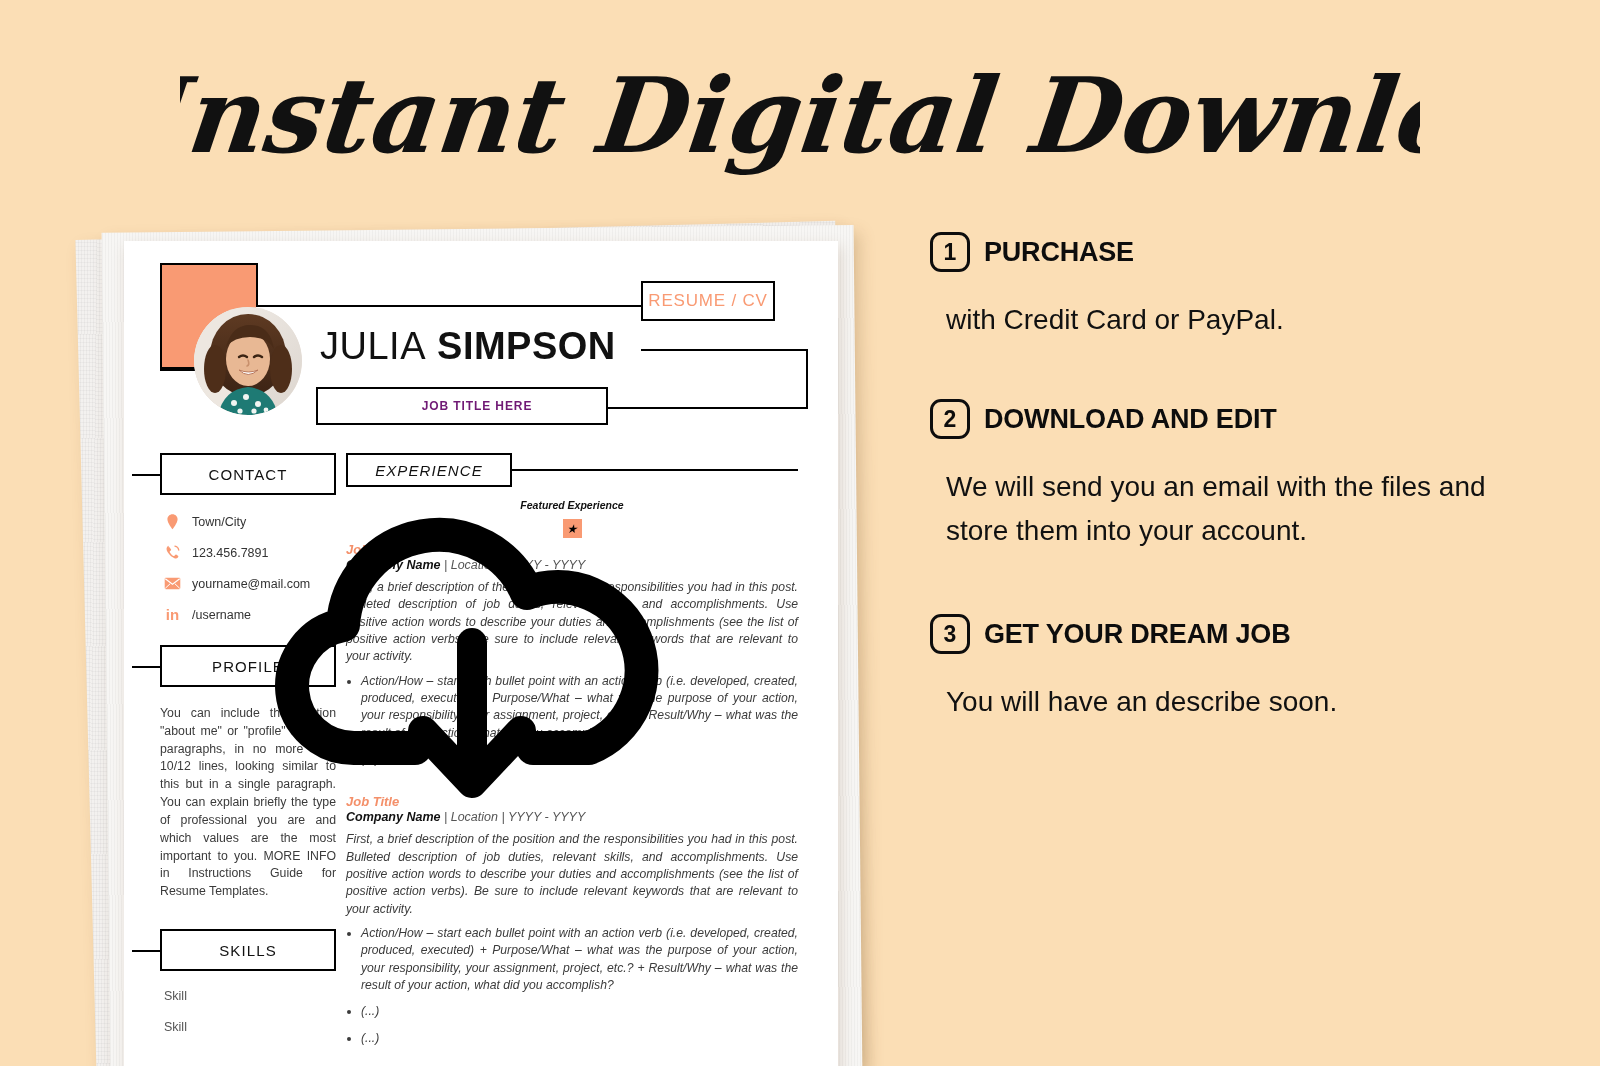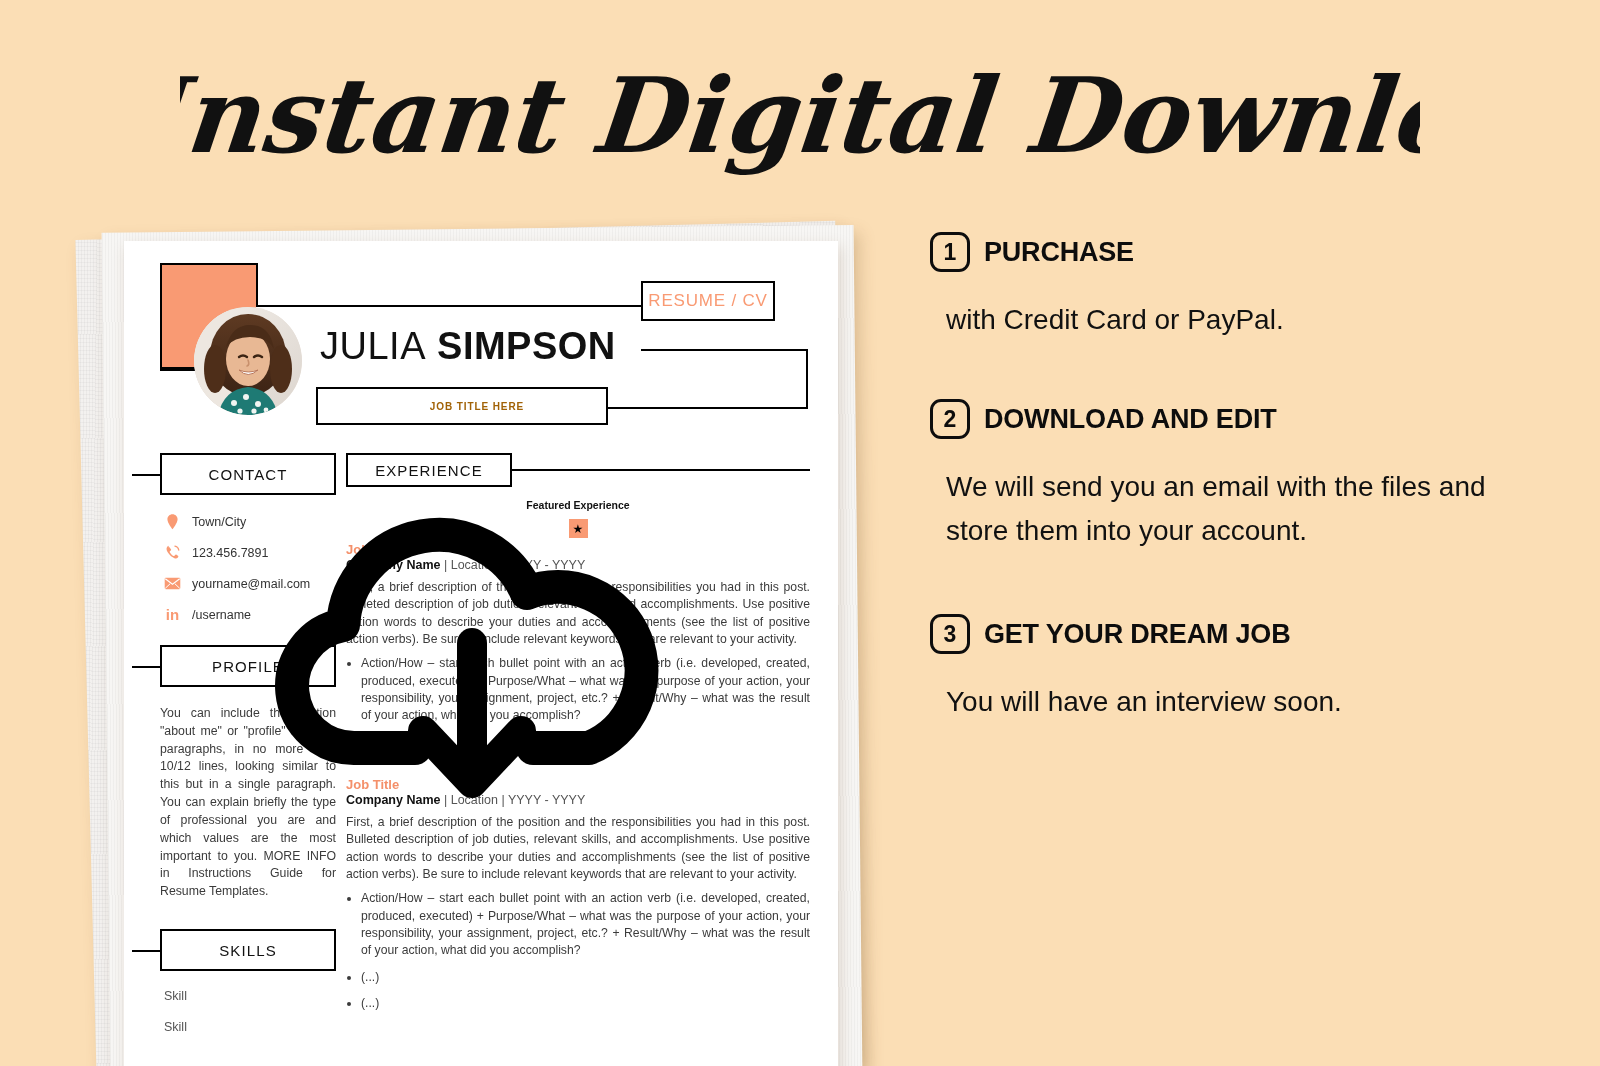--- a/index.html
+++ b/index.html
@@ -112,30 +112,30 @@
   #name-bracket-topline {
     position: absolute; left: 517px; top: 108px;
     width: 10px; height: 2px; background: #000;
   }
   #jobtitle-box {
     position: absolute; left: 192px; top: 146px;
     width: 292px; height: 38px;
     border: 2px solid #000;
     display: flex; align-items: center; justify-content: center;
   }
-  #jobtitle-box span { font-size: 10px; font-weight: 600; letter-spacing: .9px; color: #a16207; margin-left: 30px; }
+  #jobtitle-box span { font-size: 12px; font-weight: 600; letter-spacing: .9px; color: #701a75; margin-left: 30px; }
   #jobtitle-tail {
     position: absolute; left: 484px; top: 166px;
     width: 42px; height: 2px; background: #000;
   }
 
   
   .res-body { display: flex; padding: 14px 0 0 0; }
   .col-left { width: 212px; padding-left: 36px; flex: none; }
-  .col-right { flex: 1; padding-right: 28px; padding-left: 10px; }
+  .col-right { flex: 1; padding-right: 40px; padding-left: 10px; font-style: italic; }
 
   .sec-box {
     position: relative;
     border: 2px solid #000;
     height: 42px;
     display: flex; align-items: center; justify-content: center;
     margin-bottom: 18px;
   }
   .sec-box span { font-size: 15px; letter-spacing: 1.1px; color: #111; }
   .sec-box::before {
@@ -433,15 +433,15 @@
       <div class="step-title">DOWNLOAD AND EDIT</div>
     </div>
     <p class="step-body">We will send you an email with the files and store them into your account.</p>
   </div>
 
   <div class="step" id="step-3">
     <div class="step-head">
       <div class="step-num">3</div>
       <div class="step-title">GET YOUR DREAM JOB</div>
     </div>
-    <p class="step-body">You will have an interview soon.</p>
+    <p class="step-body">You will have an describe soon.</p>
   </div>
 </div>
 
 </body></html>

